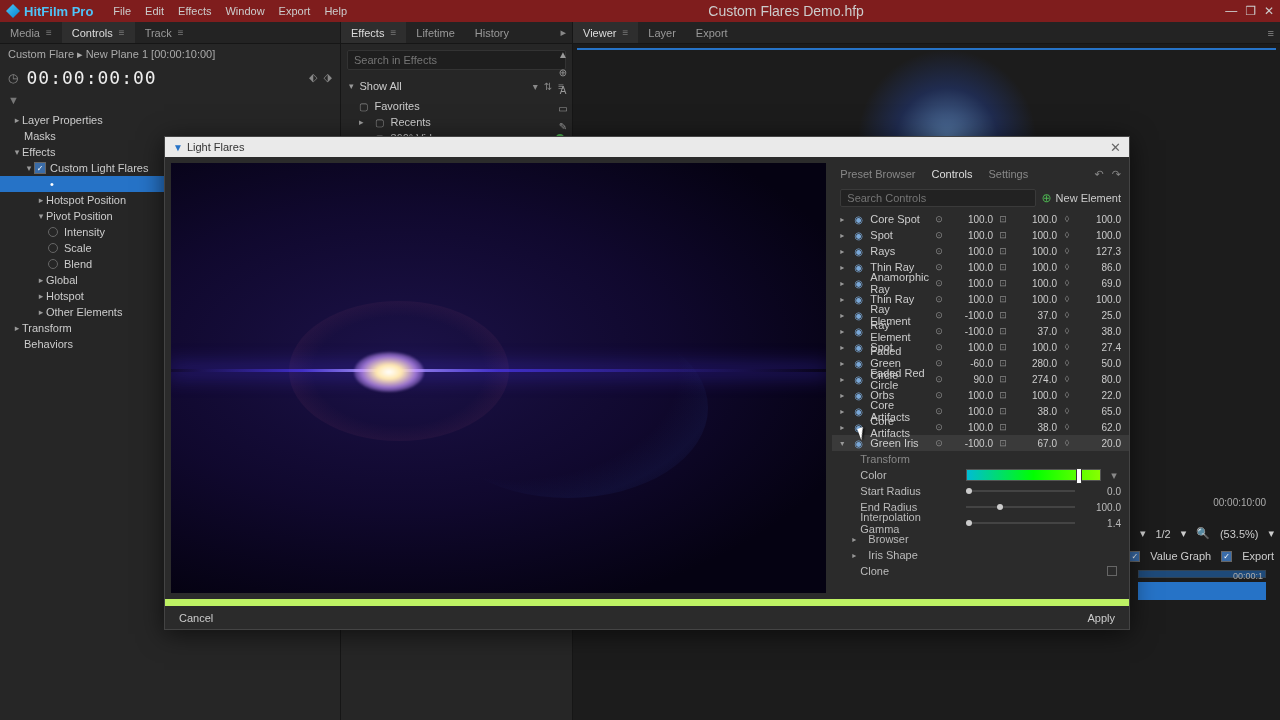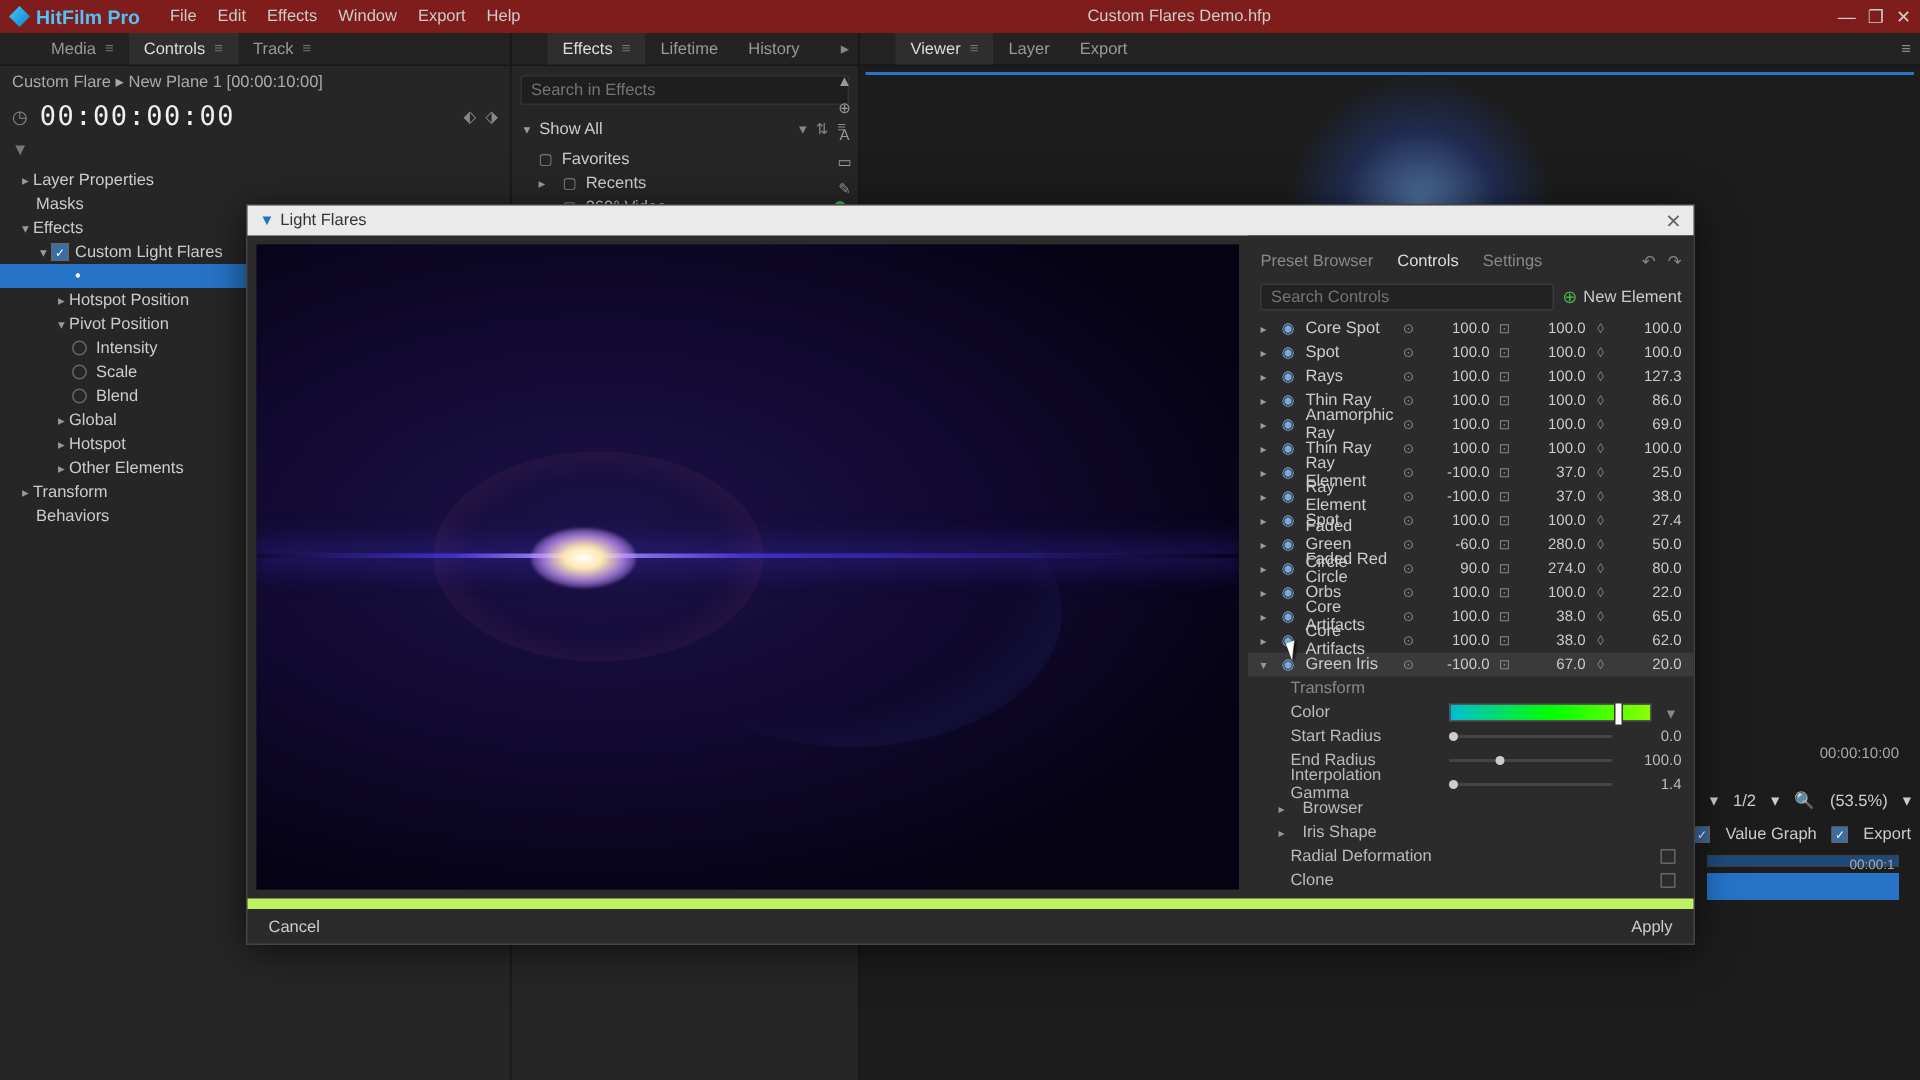--- a/index.html
+++ b/index.html
@@ -2,25 +2,25 @@
 <html><head>
 <meta charset="utf-8">
 <style>
 * { margin:0; padding:0; box-sizing:border-box; font-family:'Segoe UI',Arial,sans-serif; user-select:none; }
 body { background:#1a1a1a; color:#aaa; font-size:11px; width:1280px; height:720px; overflow:hidden; position:relative; }
 .titlebar { height:22px; background:#7f1d1d; display:flex; align-items:center; padding:0 6px; }
 .logo { color:#4fc3f7; font-weight:bold; font-size:13px; display:flex; align-items:center; gap:4px; }
 .logo-icon { width:14px; height:14px; background:linear-gradient(135deg,#4fc3f7,#0288d1); clip-path:polygon(50% 0,100% 50%,50% 100%,0 50%); }
 .menubar { display:flex; gap:14px; margin-left:20px; font-size:11px; color:#ccc; }
 .menubar span { cursor:pointer; }
-.title-text { flex:1; text-align:center; color:#ccc; font-size:11px; }
+.title-text { flex:1; text-align:center; color:#ccc; font-size:14px; }
 .win-controls { display:flex; gap:8px; color:#ccc; font-size:12px; }
 
 .tabbar { height:22px; background:#232323; display:flex; align-items:center; border-bottom:1px solid #161616; }
-.tabgroup { display:flex; align-items:center; height:100%;padding-left:24px; }
+.tabgroup { display:flex; align-items:center; height:100%; }
 .tab { padding:0 10px; height:100%; display:flex; align-items:center; color:#999; font-size:11px; position:relative; cursor:pointer; }
 .tab.active { background:#2e2e2e; color:#ddd; }
 .tab-close { margin-left:6px; color:#777; font-size:10px; }
 .tabbar .tabgroup.left { width:340px; }
 .tabbar .tabgroup.mid { width:232px; border-left:1px solid #161616; }
 .tabbar .tabgroup.right { flex:1; border-left:1px solid #161616; }
 .tabbar .icon-btn { margin-left:auto; margin-right:6px; color:#888; cursor:pointer; font-size:11px; }
 
 .workspace { display:flex; height:calc(100% - 44px); }
 .panel-left { width:340px; background:#262626; display:flex; flex-direction:column; }
@@ -563,24 +563,20 @@
           </div>
       <div class="sub-row indent-s">
             <span class="arrow">▸</span>
             <span>Browser</span>
           </div>
       <div class="sub-row indent-s">
             <span class="arrow">▸</span>
             <span>Iris Shape</span>
           </div>
       <div class="sub-row">
-            <span class="label" style="flex:1">Radial Deformation</span>
-            <span class="cb"></span>
-          </div>
-      <div class="sub-row">
             <span class="label" style="flex:1">Clone</span>
             <span class="cb"></span>
           </div>
         </div>
     </div>
   </div>
   <div class="dlg-footer">
     <span class="btn">Cancel</span>
     <span class="btn apply">Apply</span>
   </div>

